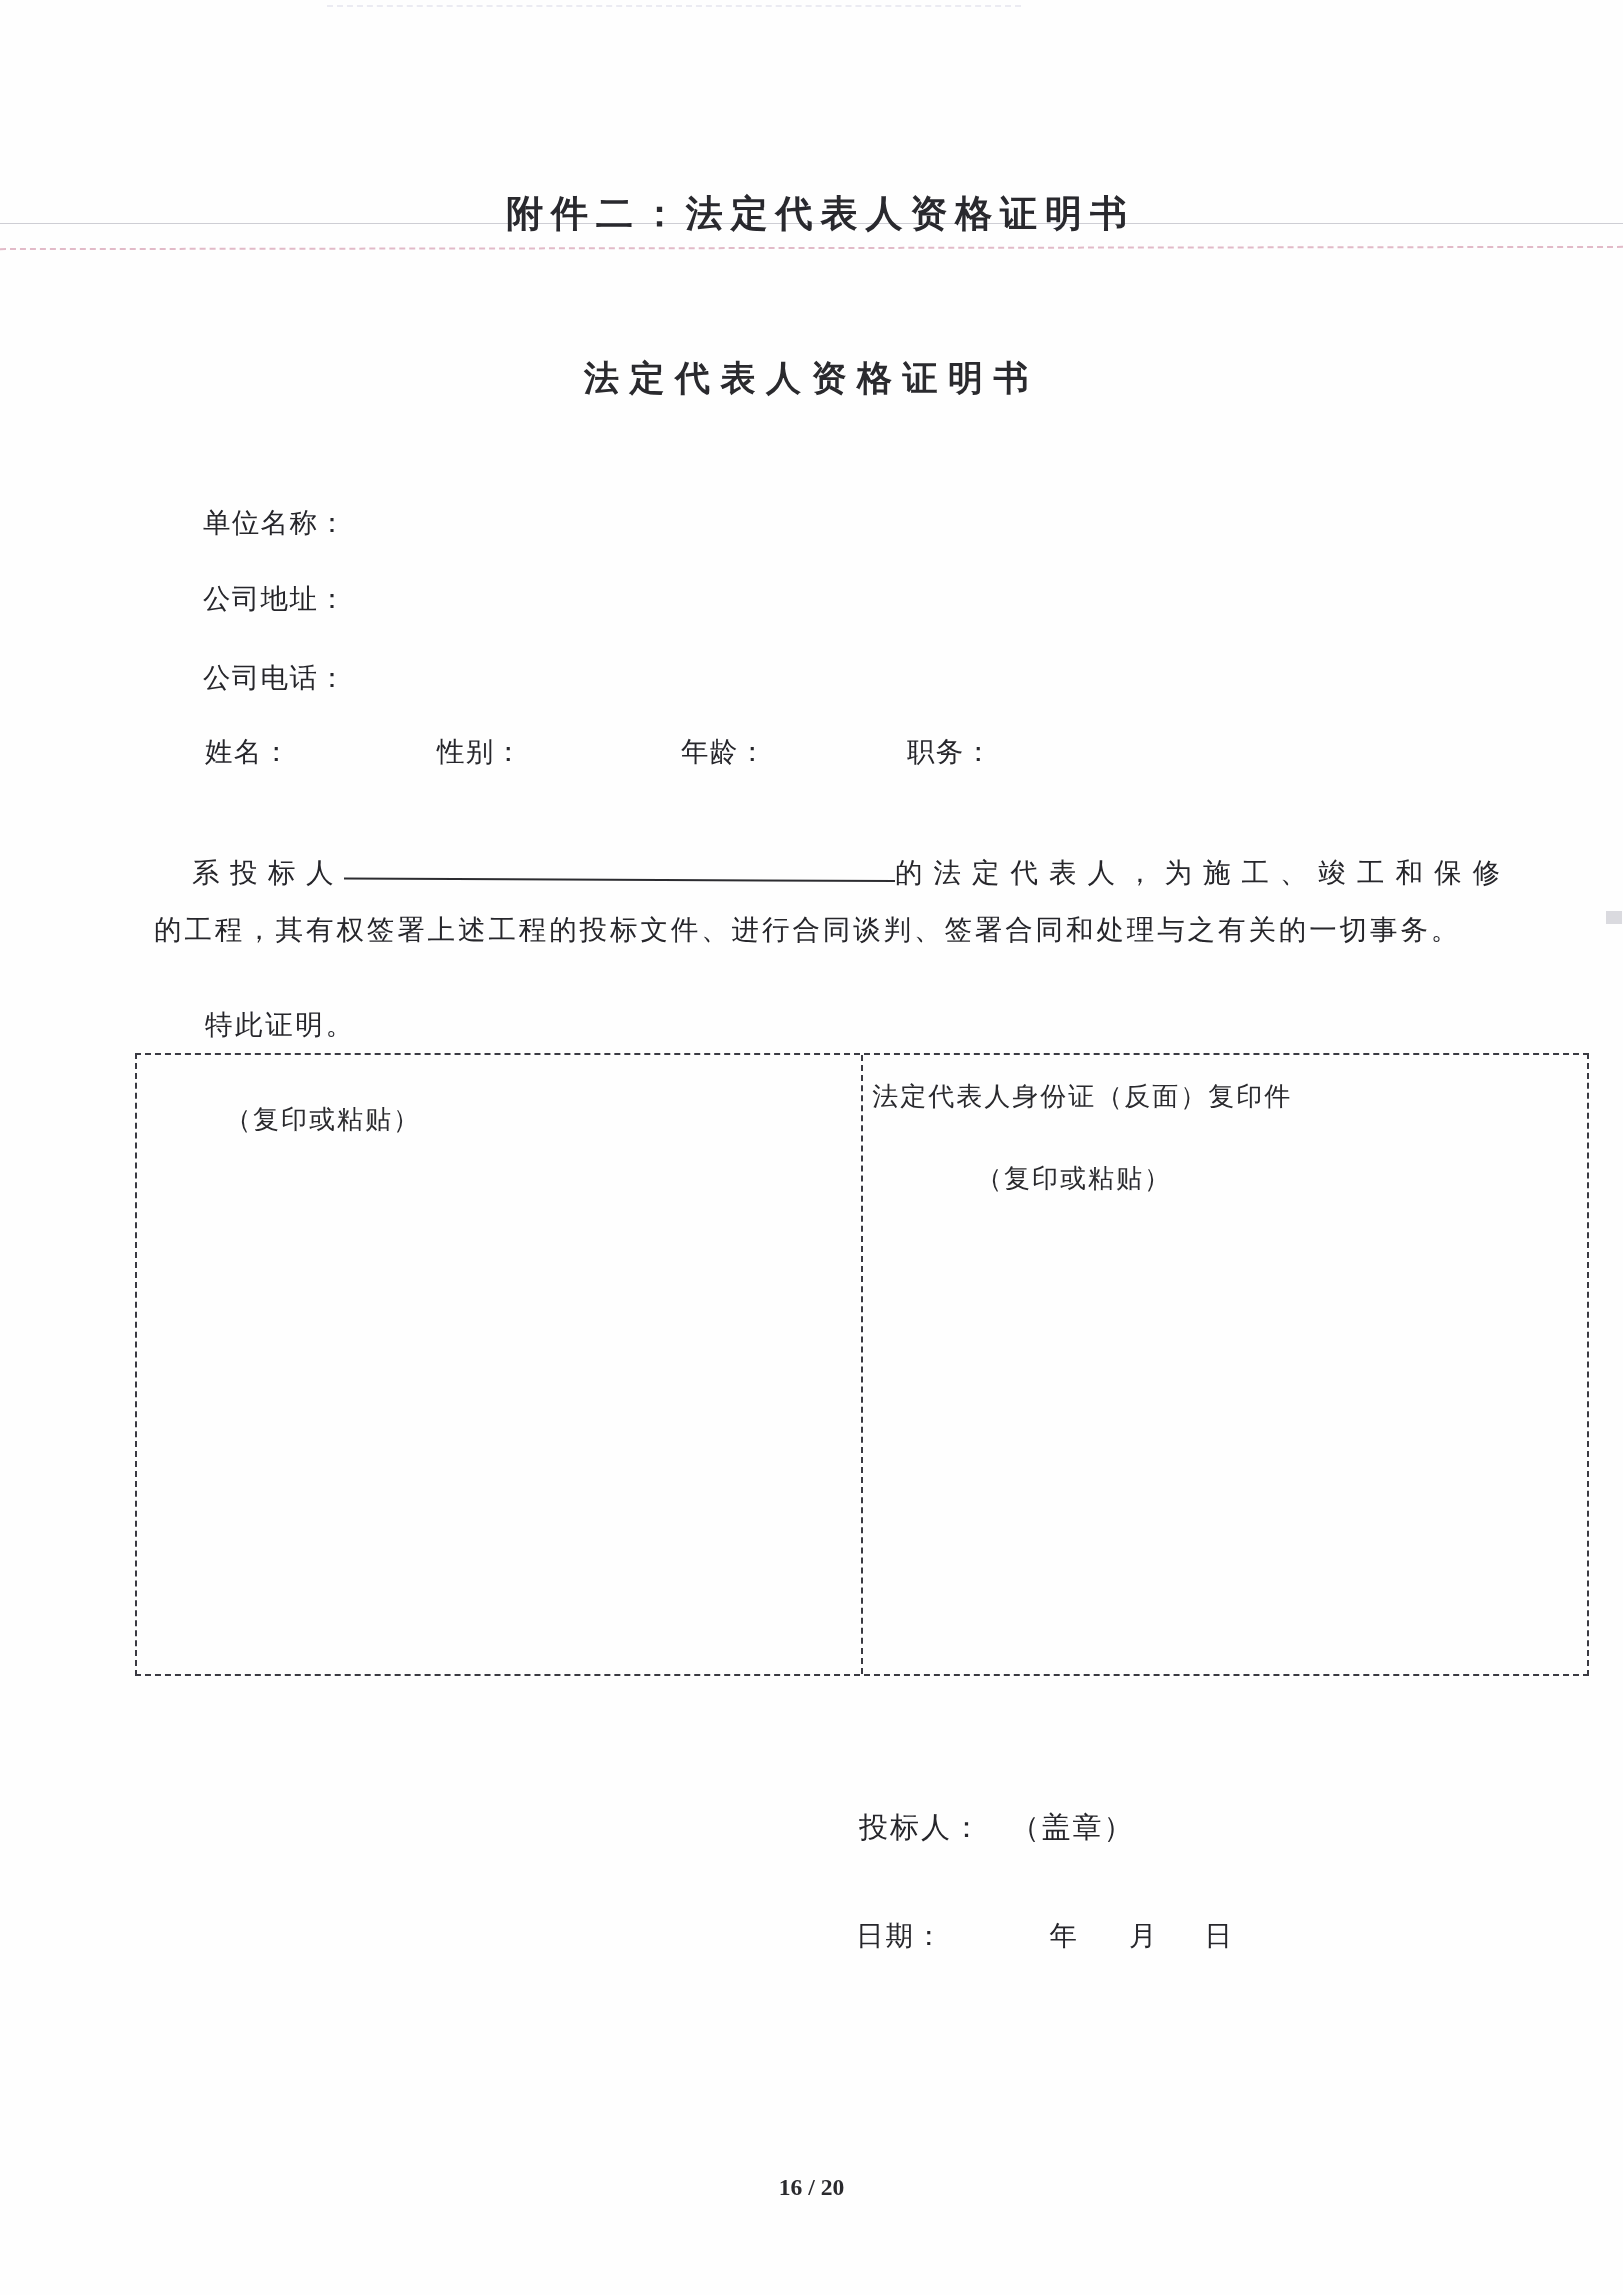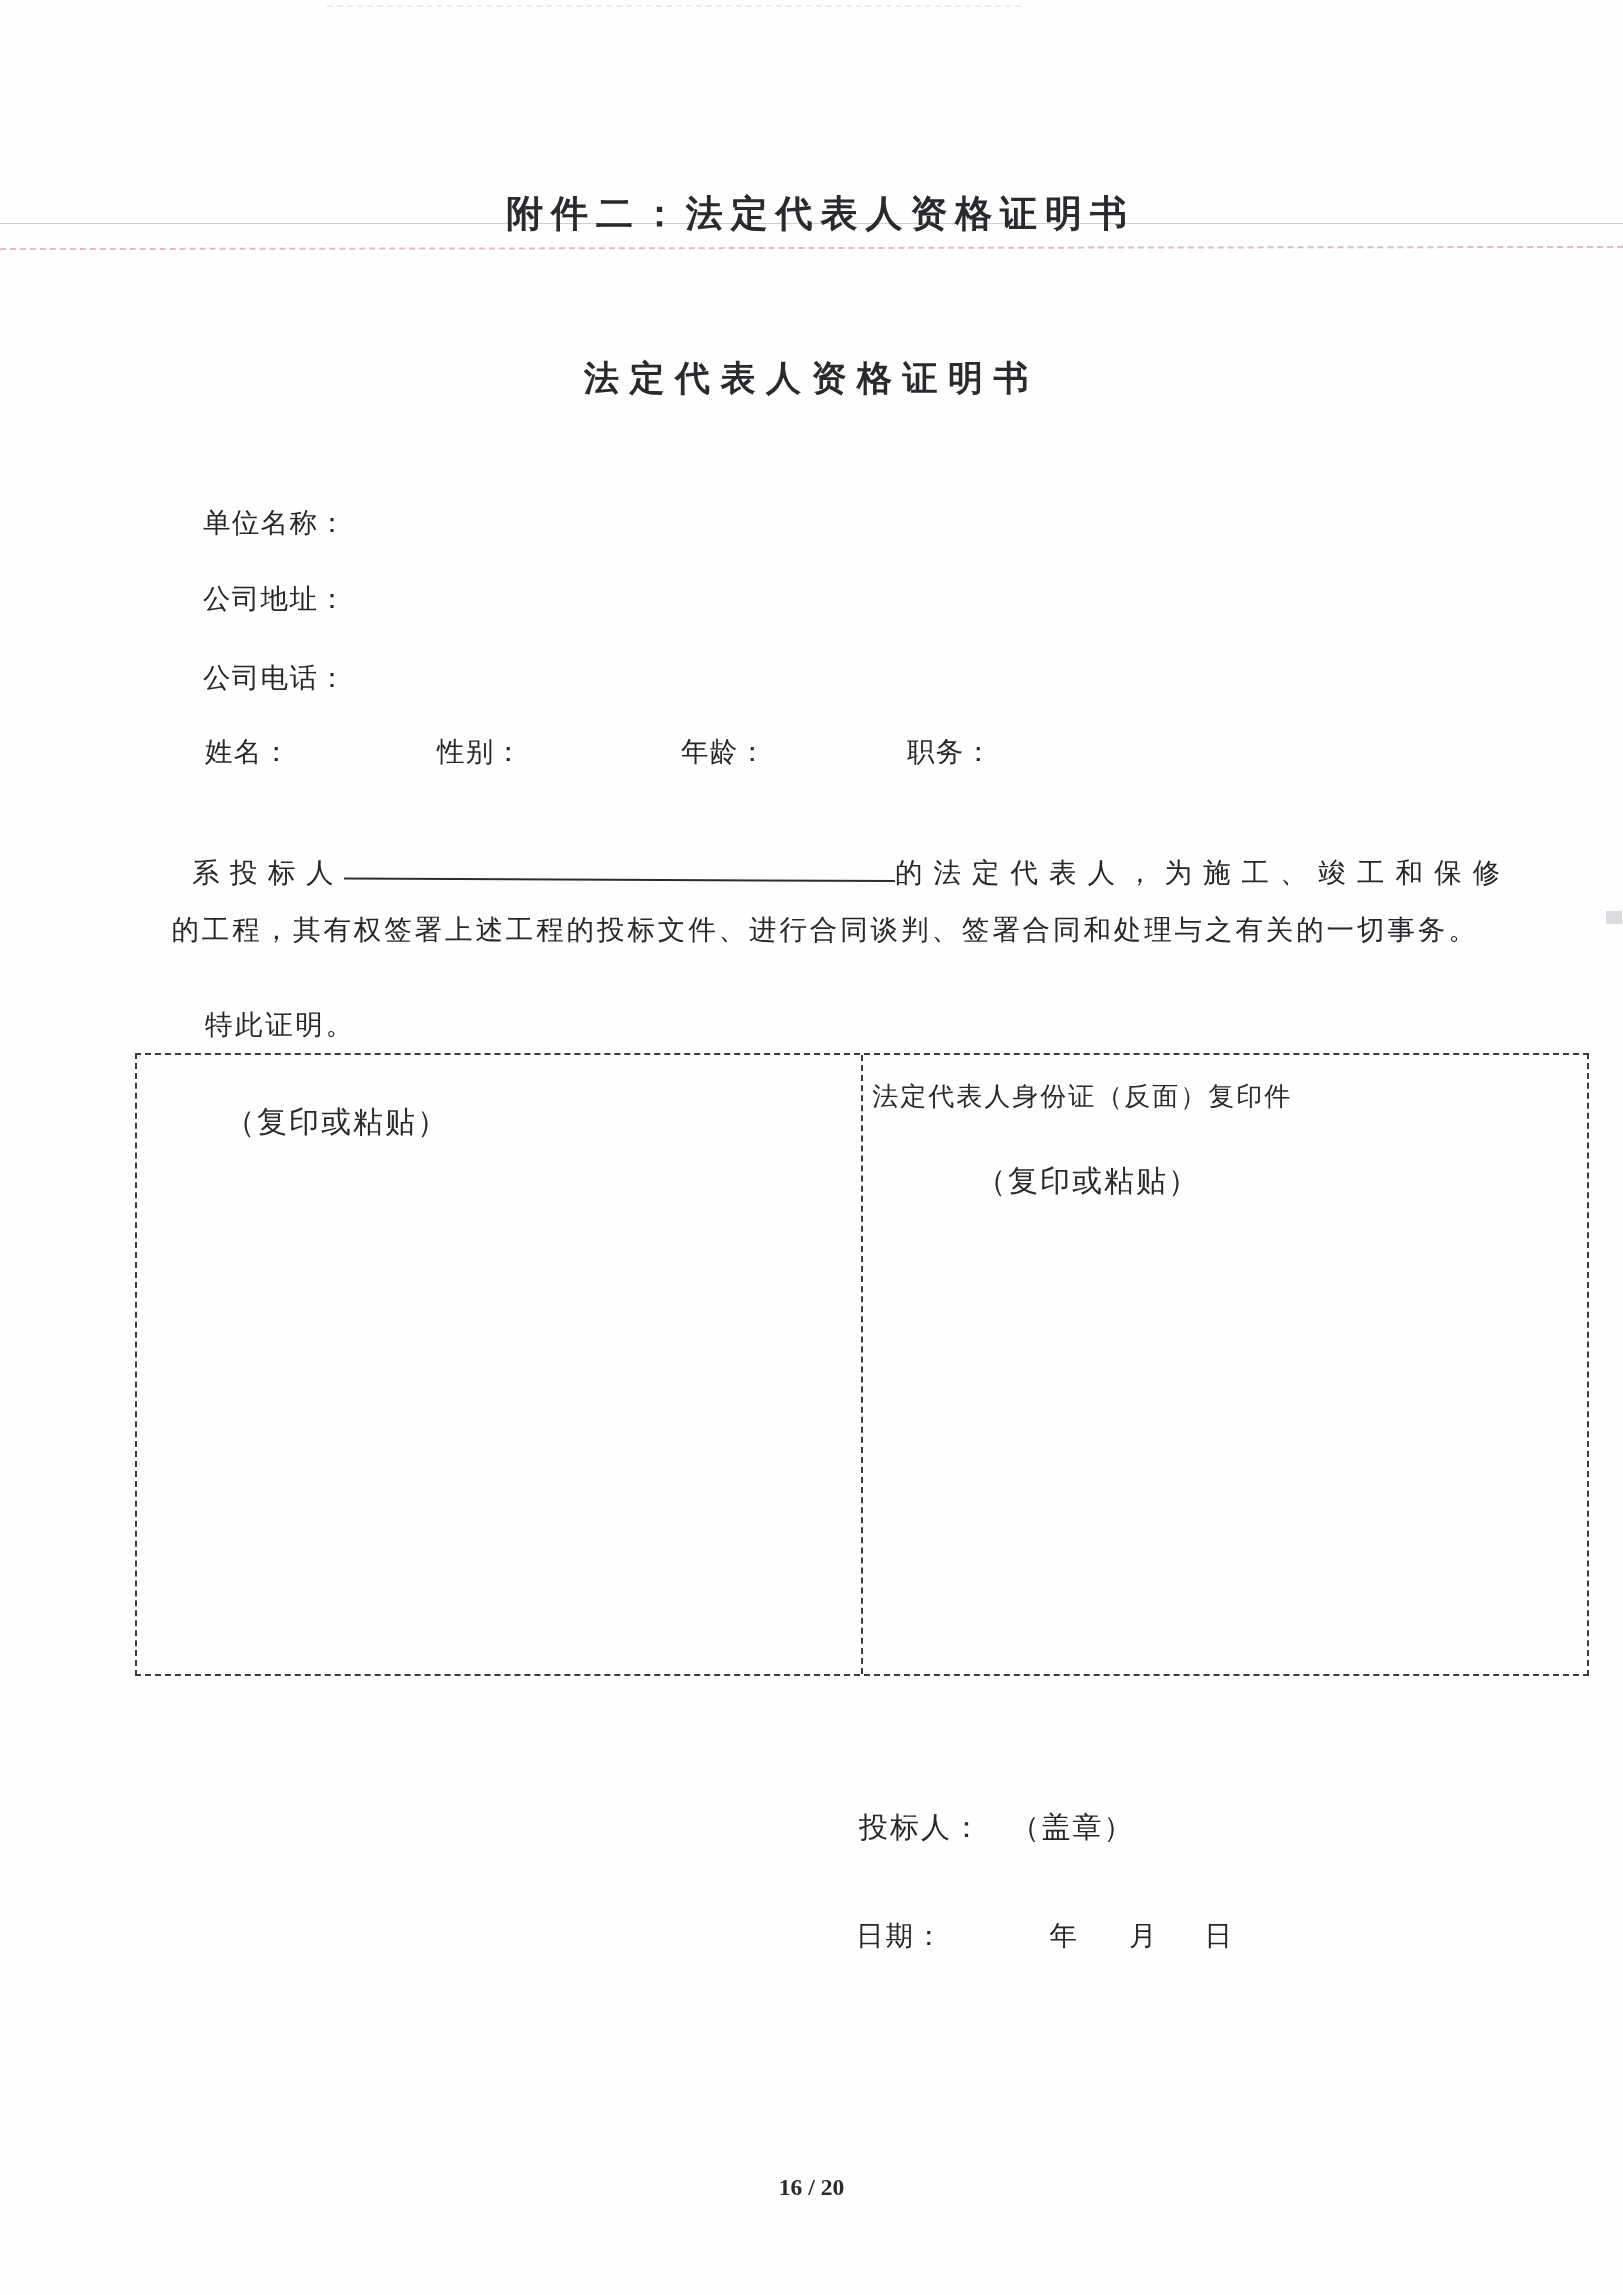--- a/index.html
+++ b/index.html
@@ -113,21 +113,20 @@
     transform-origin: right bottom;
   }
   .para-line2 {
     position: absolute;
     left: 154px; top: 912px;
     width: 1342px;
     font-size: 27.5px;
     letter-spacing: 2.9px;
     color: #26262b;
     white-space: nowrap;
-    text-align: center;
   }
   .certify-line {
     position: absolute;
     left: 205px; top: 1007px;
     font-size: 27.5px;
     letter-spacing: 2.6px;
     color: #26262b;
     white-space: nowrap;
   }
   
@@ -155,21 +154,21 @@
     margin-top: 23.6px;
     font-size: 26px;
     letter-spacing: 2px;
     color: #2a2a2e;
     white-space: nowrap;
   }
   .id-cell.left  .cell-title { margin-left: 13px; }
   .id-cell.right .cell-title { margin-left: 9.2px; }
   .cell-note {
     margin-top: 47px;
-    font-size: 30px;
+    font-size: 26px;
     letter-spacing: 2px;
     color: #2a2a2e;
     white-space: nowrap;
   }
   .id-cell.left  .cell-note { margin-left: 88px; }
   .id-cell.right .cell-note { margin-left: 113px; }
   
   .bidder-row {
     position: absolute;
     left: 859px; top: 1808px;

